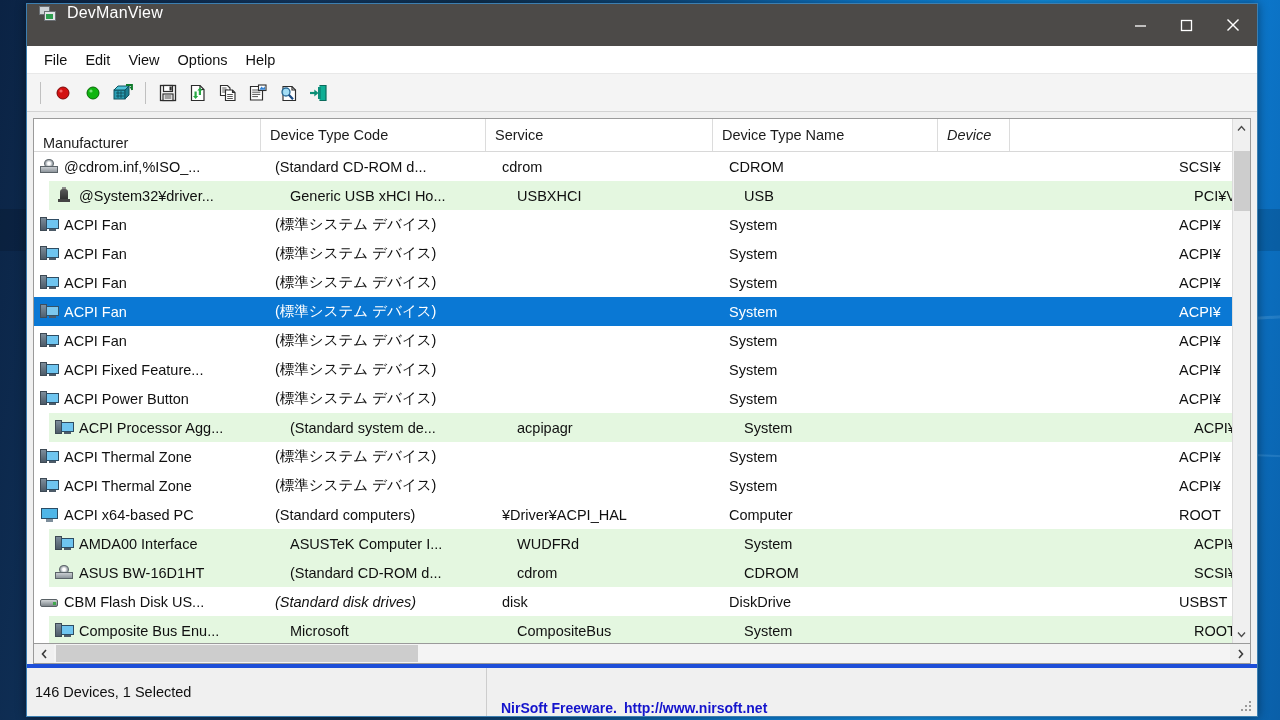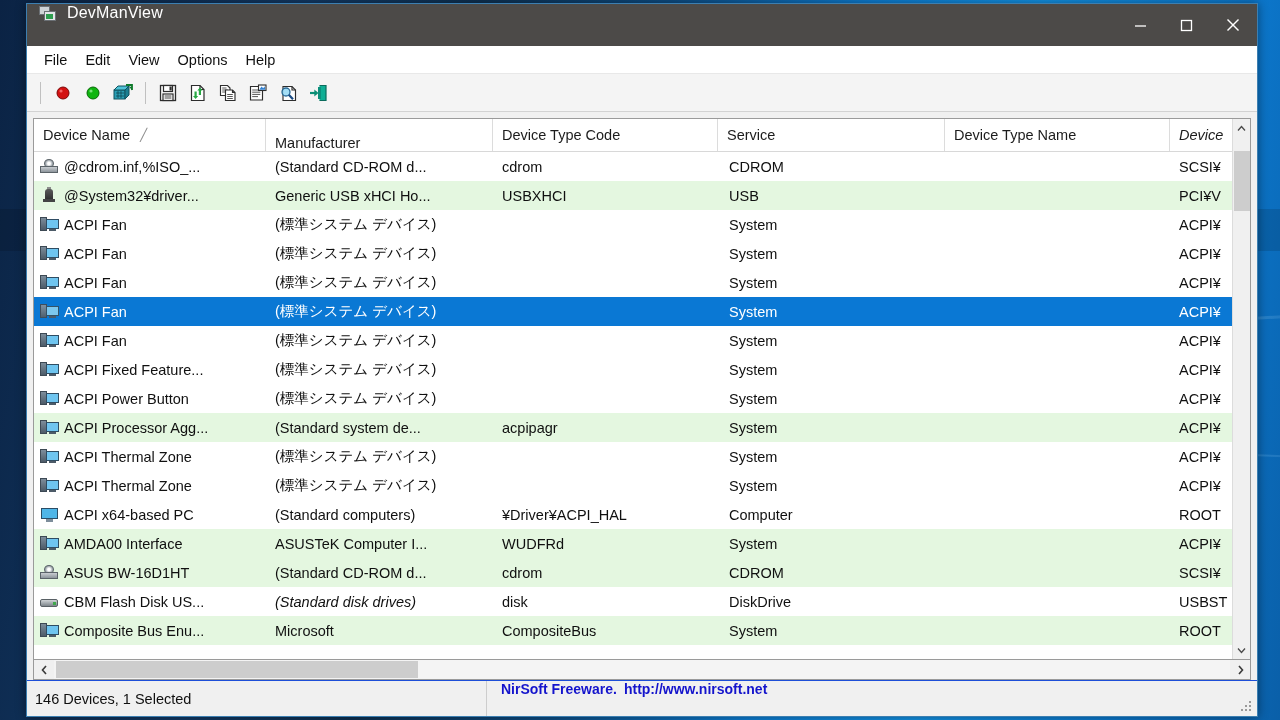--- a/index.html
+++ b/index.html
@@ -140,21 +140,21 @@
   #rows {
     flex: 1 1 auto;
     overflow: hidden;
     position: relative;
   }
   .row {
     display: flex; height: 29px; align-items: center;
     font-size: 14.5px; color: #101010;
     white-space: nowrap;
   }
-  .row.alt { background: #e4f7e0; }
+  .row.alt { background: #e4f7e0; margin-left: 15px; }
   .row.sel { background: #0a78d4; color: #ffffff; }
   .cell {
     padding-left: 9px; overflow: hidden; white-space: nowrap;
     display: flex; align-items: center;
   }
   .cell.c0 { padding-left: 6px; }
   .devicon { width: 19px; height: 17px; margin-right: 5px; flex: none; position: relative; }
 
   
   .ic-system .tower {
@@ -246,24 +246,24 @@
     color: #444444; font-size: 12px; font-weight: bold;
   }
   #hscrollwrap .htrack { flex: 1 1 auto; position: relative; background: #f4f4f4; }
   #hscrollwrap .hthumb {
     position: absolute; left: 2px; top: 1px; bottom: 1px; width: 362px;
     background: #cdcdcd;
   }
 
   
   #statusbar {
-    height: 36px; min-height: 36px;
+    height: 52px; min-height: 36px;
     background: #f0f0f0;
-    display: flex; align-items: flex-start;
-    border-top: 1px solid #1d4ed8;
+    display: flex; align-items: flex-end;
+    border-top: 4px solid #1d4ed8;
     position: relative;
   }
   #statusbar .pane1 {
     width: 460px; padding-left: 8px;
     font-size: 14.5px; color: #101010;
     border-right: 1px solid #cdcdcd;
     height: 100%; display: flex; align-items: center;
   }
   #statusbar .pane2 {
     flex: 1 1 auto; padding-left: 14px;
@@ -424,24 +424,20 @@
         <rect x="9" y="3" width="3" height="12" fill="#0c8f7b"></rect>
         <path d="M1 9 H8" stroke="#0a8f76" stroke-width="2.2"></path>
         <path d="M9.8 9 L5.6 5.6 L5.6 12.4 Z" fill="#0a8f76" transform="translate(-0.3,0)"></path>
       </svg>
     </span>
   </div>
 
   <div id="listwrap">
 
     <div id="header">
-        <div class="hcell" style="width: 232px; flex: 0 0 232px;">
-          <span>Device Name</span>
-          <span class="sort-ind">╱</span>
-        </div>
         <div class="hcell" style="width: 227px; flex: 0 0 227px; align-items: flex-end;">
           <span>Manufacturer</span>
         </div>
         <div class="hcell" style="width: 225px; flex: 0 0 225px;">
           <span>Device Type Code</span>
         </div>
         <div class="hcell" style="width: 227px; flex: 0 0 227px;">
           <span>Service</span>
         </div>
         <div class="hcell" style="width: 225px; flex: 0 0 225px;">

